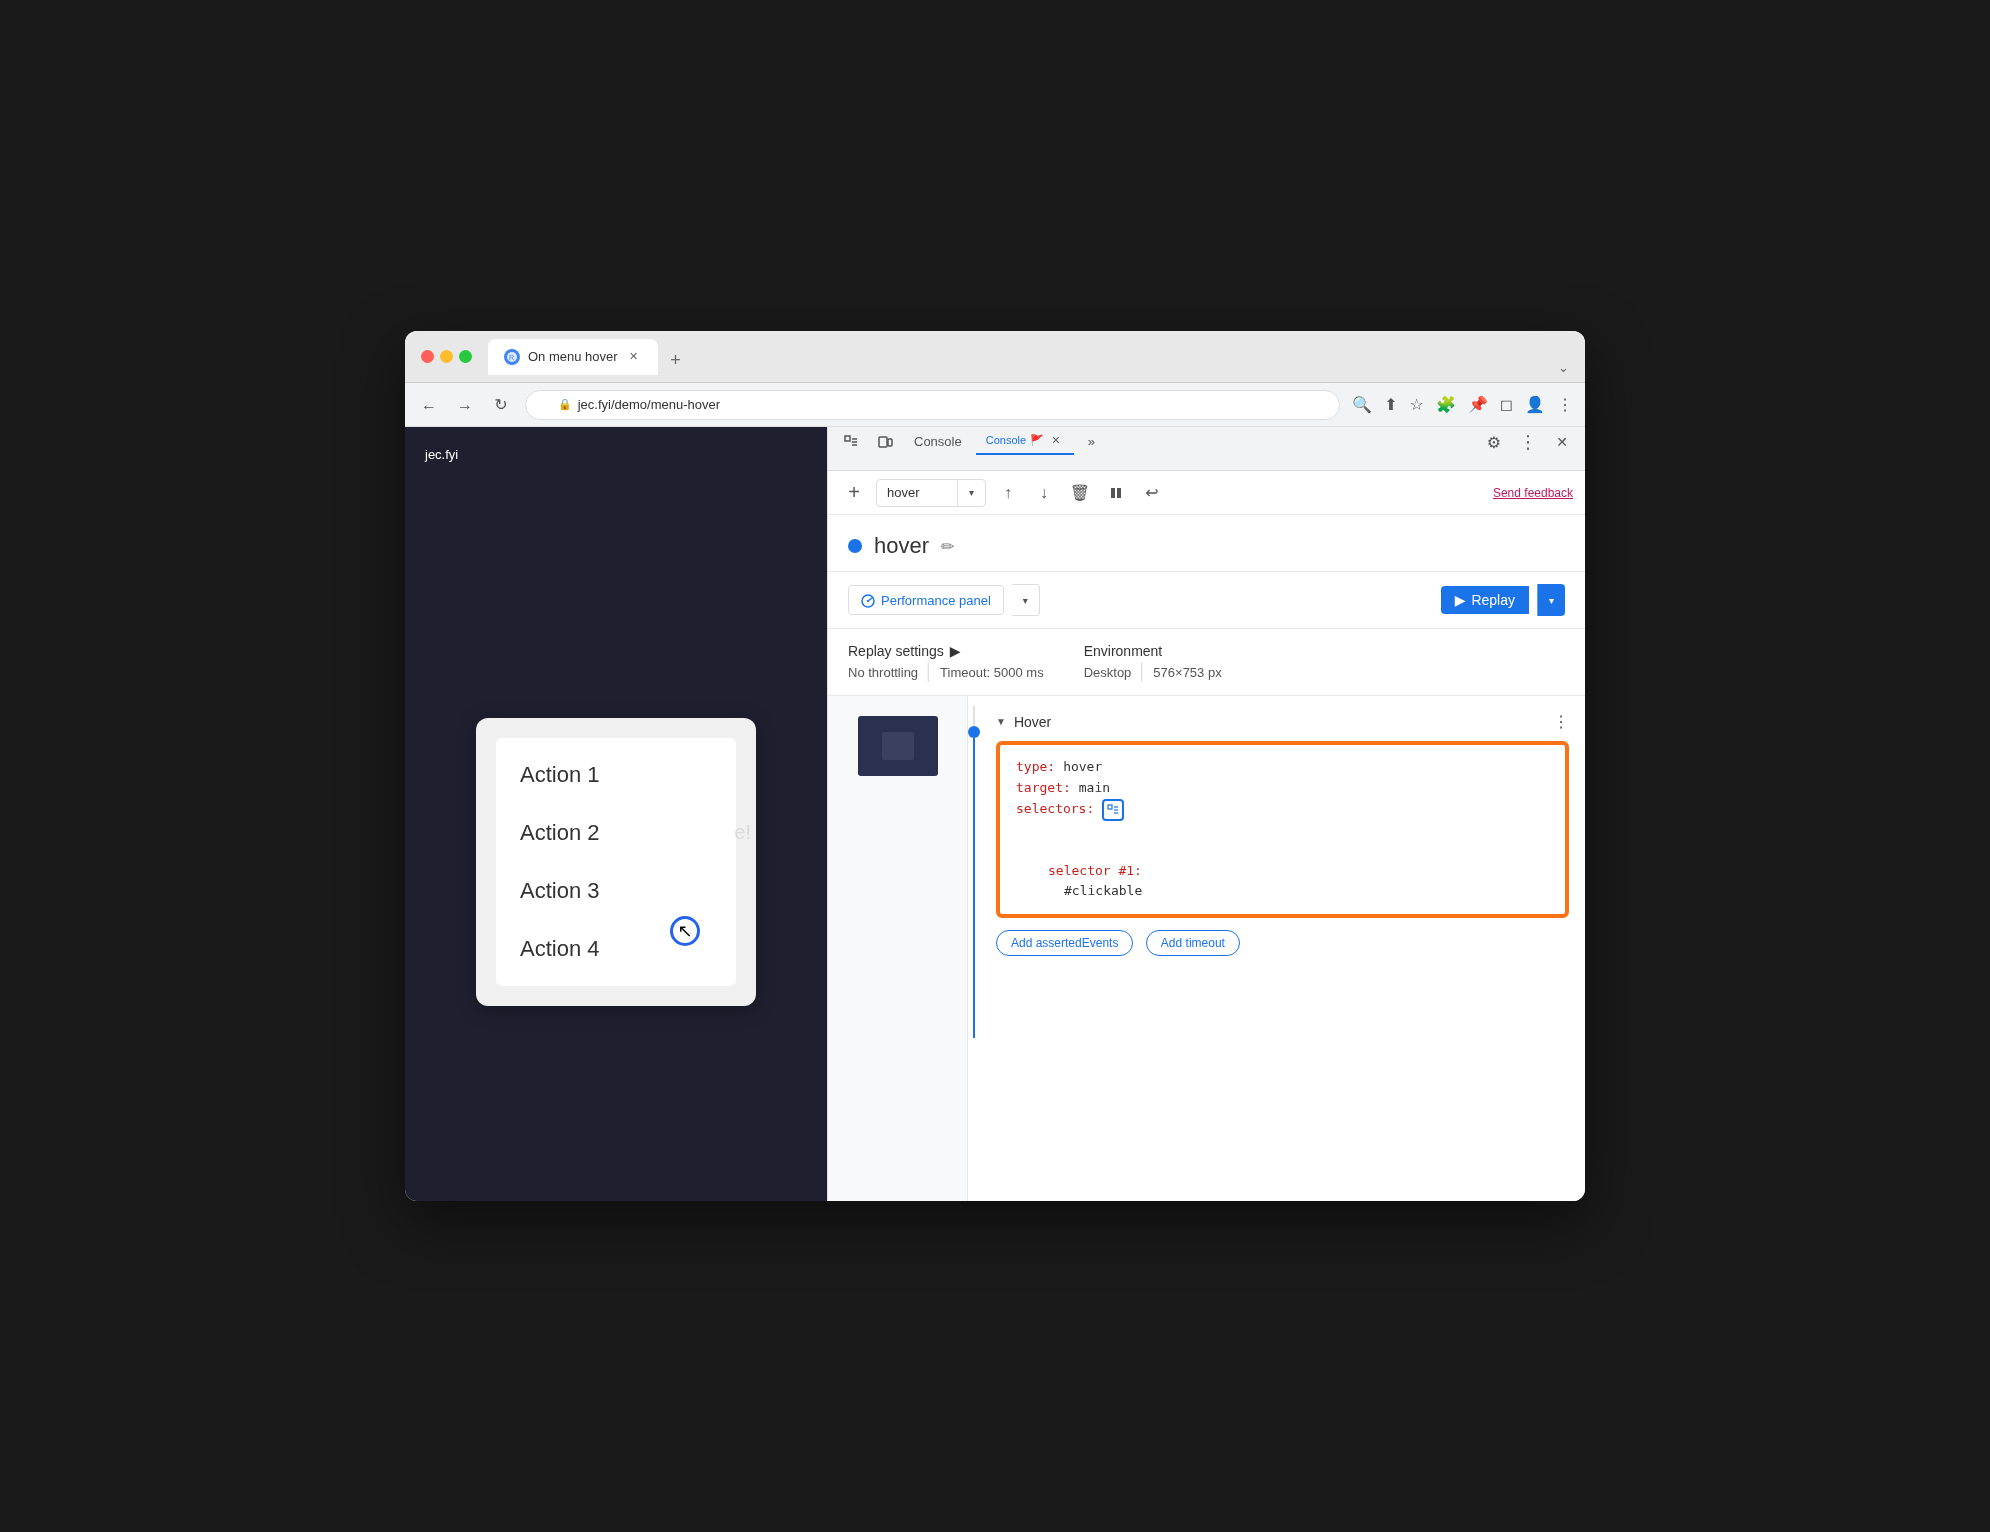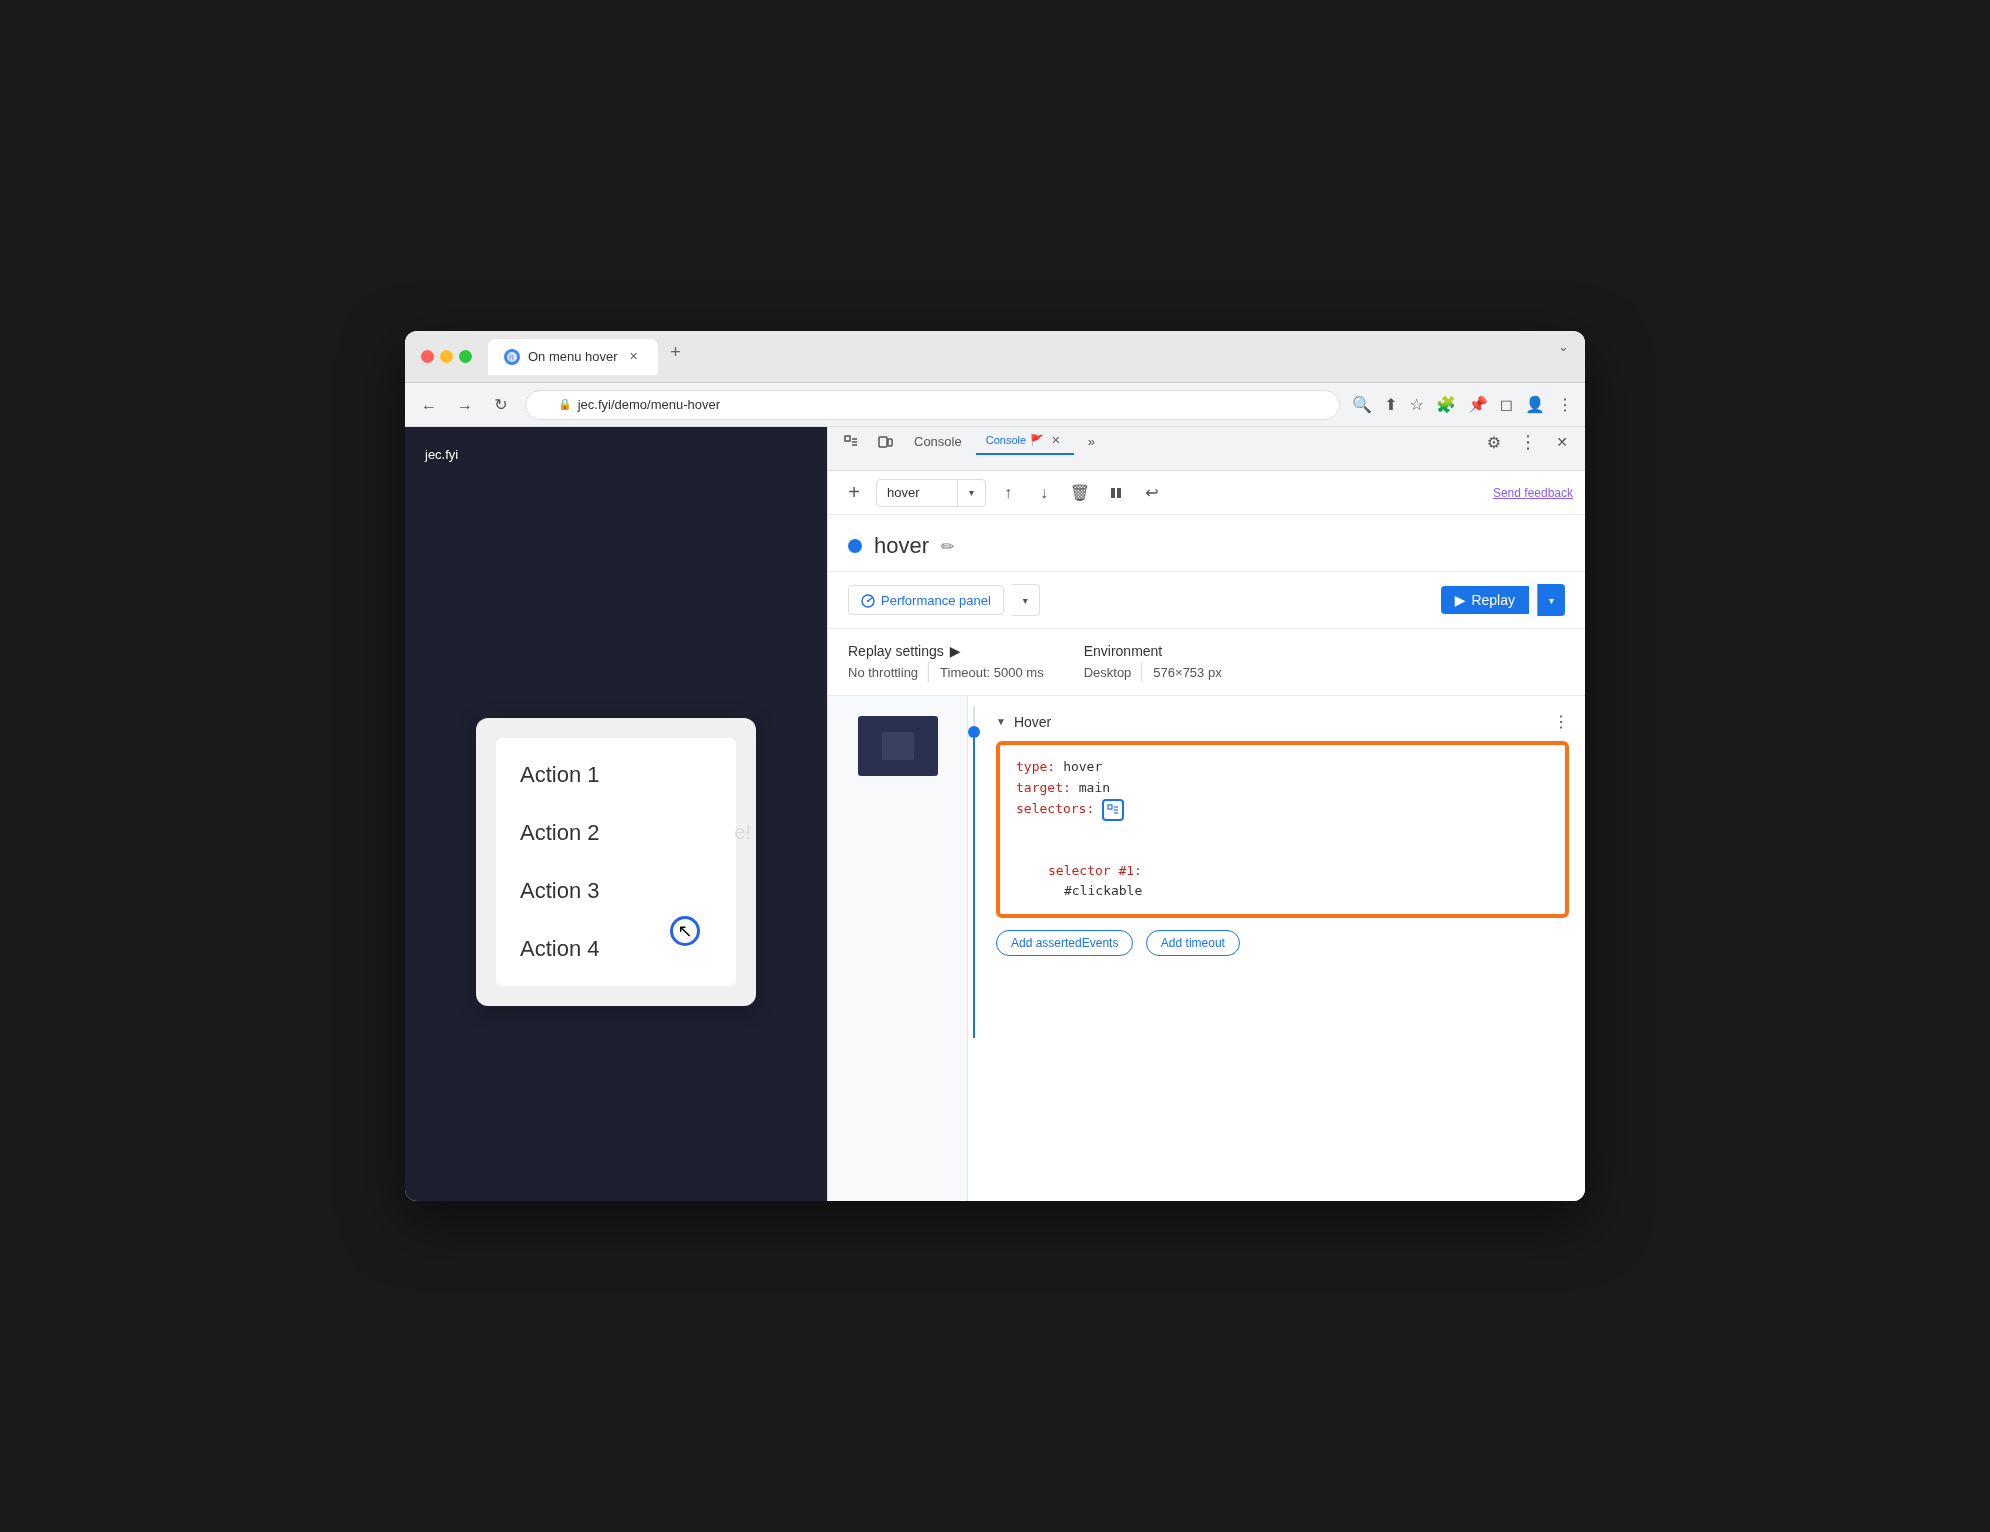--- a/index.html
+++ b/index.html
@@ -39,21 +39,21 @@
     .traffic-light {
       width: 13px;
       height: 13px;
       border-radius: 50%;
     }
     .tl-red { background: #ff5f56; }
     .tl-yellow { background: #ffbd2e; }
     .tl-green { background: #27c93f; }
     .tab-bar {
       display: flex;
-      align-items: flex-start;
+      align-items: flex-end;
       flex: 1;
       gap: 4px;
     }
     .tab {
       background: #fff;
       border-radius: 8px 8px 0 0;
       padding: 6px 16px;
       display: flex;
       align-items: center;
       gap: 8px;
@@ -333,21 +333,21 @@
       align-items: center;
       justify-content: center;
       font-size: 16px;
       color: #555;
       cursor: pointer;
       border-radius: 4px;
     }
     .send-feedback-btn {
       margin-left: auto;
       font-size: 12px;
-      color: #8b5cf6;
+      color: #be185d;
       cursor: pointer;
       text-decoration: underline;
     }
     
     .recording-header {
       padding: 18px 20px 12px 20px;
       display: flex;
       align-items: center;
       gap: 12px;
       border-bottom: 1px solid #e8e8e8;

